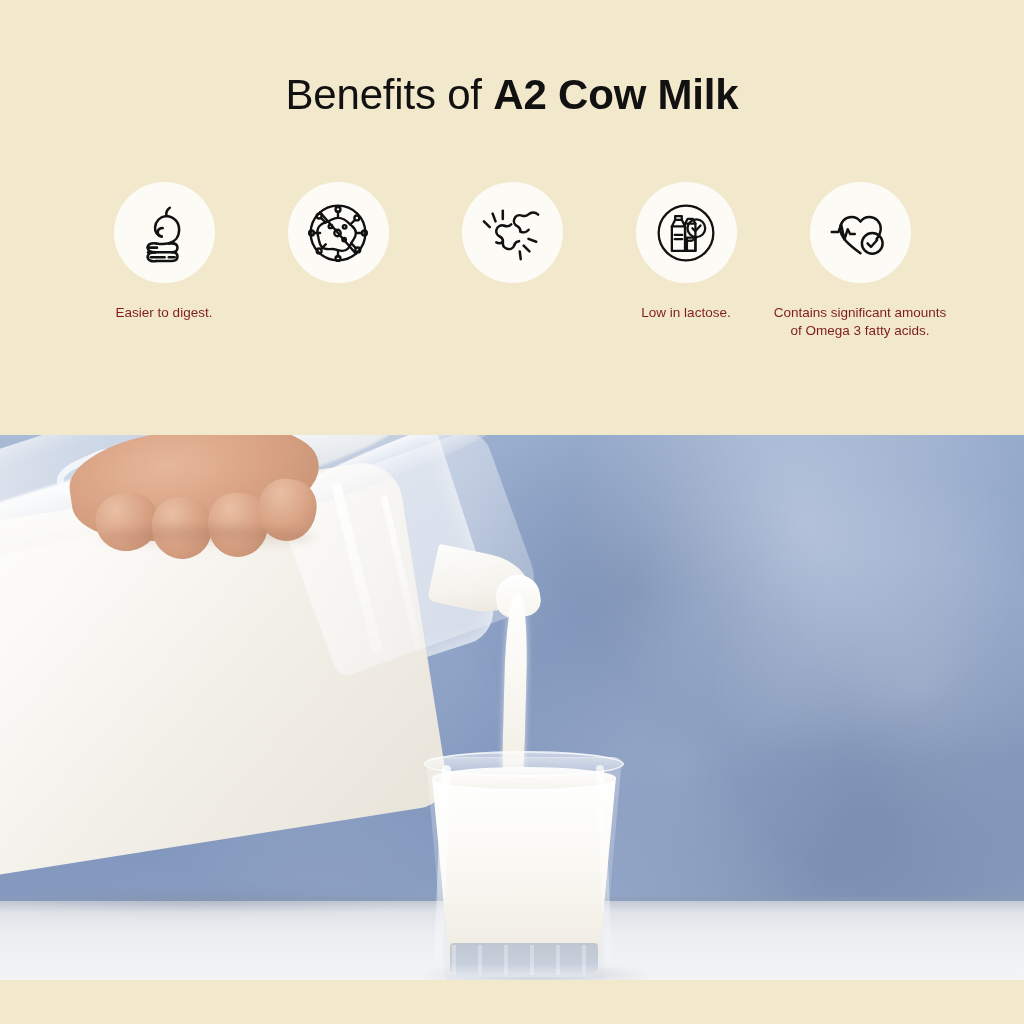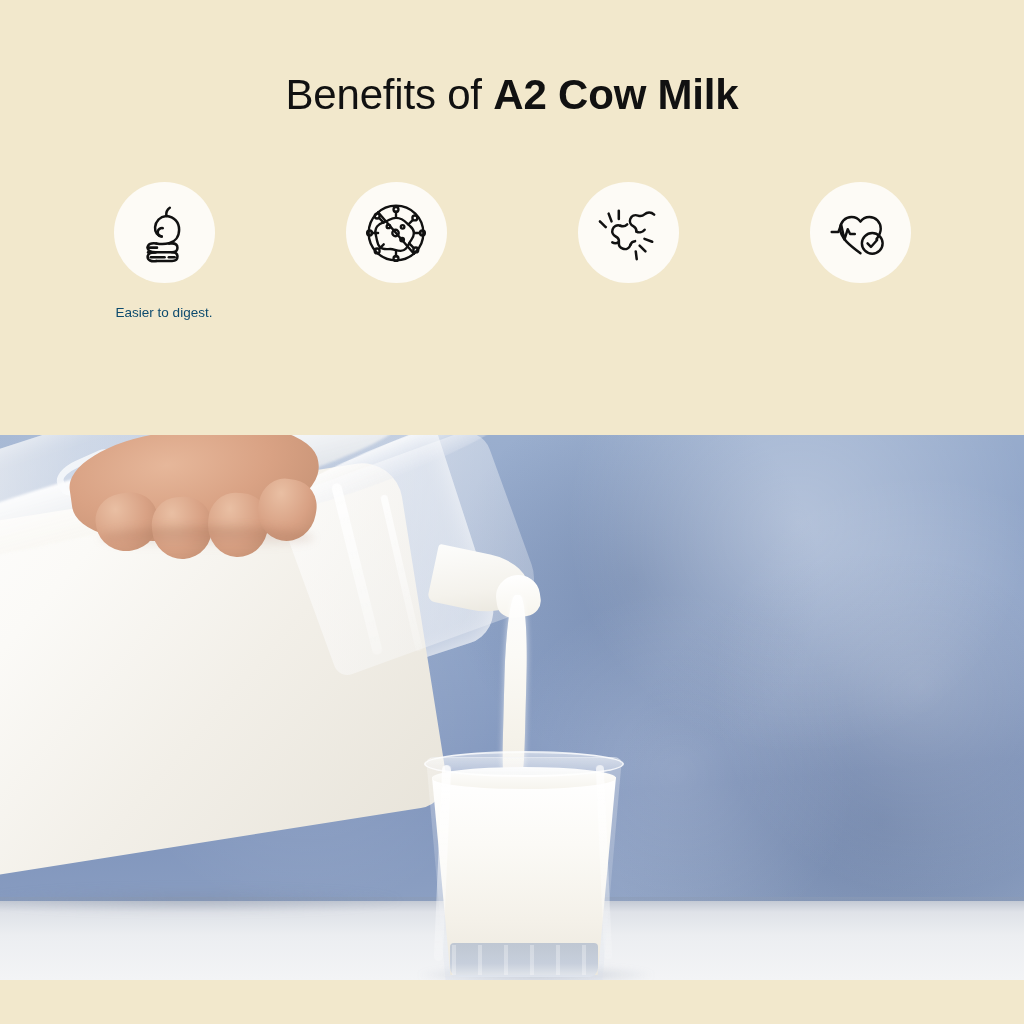--- a/index.html
+++ b/index.html
@@ -43,21 +43,21 @@
   .icon-circle {
     width:101px; height:101px; border-radius:50%;
     background:#fdfbf6;
     display:flex; align-items:center; justify-content:center;
     flex:0 0 auto;
   }
   .icon-circle svg { display:block; }
   .benefit-caption {
     margin-top:21px;
     font-size:13.5px; line-height:18px;
-    color:#0c4a6e; text-align:center;
+    color:#7f1d1d; text-align:center;
     width:174px;
   }
 
   
   .photo-section {
     position:absolute; left:0; top:435px;
     width:1024px; height:545px;
     overflow:hidden;
     background:#8ba0c4;
   }
@@ -360,32 +360,54 @@
                 <path d="M15 20 l-3 -8"></path>
                 <path d="M22.5 17.5 l0 -8.5"></path>
               <path d="M44 45 l6 6"></path>
                 <path d="M49 38 l8 3"></path>
                 <path d="M40 51 l1 8"></path>
             </svg>
           </span>
         </div>
       </div>
 
+      <div class="benefit">
+        <div class="icon-circle">
+          <span>
+            <svg width="66" height="66" viewBox="0 0 70 70" fill="none" stroke="#111" stroke-width="2.4" stroke-linecap="round" stroke-linejoin="round">
+              <circle cx="35" cy="35" r="29"></circle>
+              <path d="M20 28 h14 v26 h-14 z"></path>
+              <path d="M20 28 l3.5 -7 h7 l3.5 7"></path>
+              <path d="M23.5 21 v-4 h7 v4"></path>
+              <line x1="23" y1="37" x2="31" y2="37"></line>
+              <line x1="23" y1="41.5" x2="31" y2="41.5"></line>
+              <path d="M34 25 h11 v29 h-11 z"></path>
+              <path d="M34 25 l2.8 -5 h5.4 l2.8 5"></path>
+              <path d="M36 40 h9 v14 h-9 z"></path>
+              <path d="M36 44 c2.2 -2.4 4.4 0.6 6.6 -1.6 1 -1 1.6 -1.2 2.4 -1.2"></path>
+              <circle cx="46" cy="30" r="9.4"></circle>
+              <path d="M41.8 30 l3 3.2 5.6 -6.2"></path>
+            </svg>
+          </span>
+        </div>
+        <div class="benefit-caption">Low in lactose.</div>
+      </div>
 
       <div class="benefit">
         <div class="icon-circle">
           <span>
             <svg width="66" height="66" viewBox="0 0 70 70" fill="none" stroke="#111" stroke-width="2.6" stroke-linecap="round" stroke-linejoin="round">
               <path d="M35.5 56.5 C24 48 14 40 14 30.5 14 23.4 19.4 18 26 18 c3.9 0 7.4 1.9 9.5 4.9 C37.6 19.9 41.1 18 45 18 c6.6 0 12 5.4 12 12.5 0 4 -1.8 7.6 -4.5 11"></path>
               <path d="M5 34 h7 l3 -8 3.5 16 3.5 -11 2.5 5 h5"></path>
               <circle cx="48" cy="46" r="11"></circle>
               <path d="M43 46 l3.6 3.8 6.6 -7.4"></path>
             </svg>
           </span>
         </div>
+        <div class="benefit-caption">Contains significant amounts of Omega 3 fatty acids.</div>
       </div>
 
     </div>
   </div>
 
   <div class="photo-section">
     <div class="wall"></div>
     <div class="table-edge"></div>
     <div class="table-surface"></div>
 

